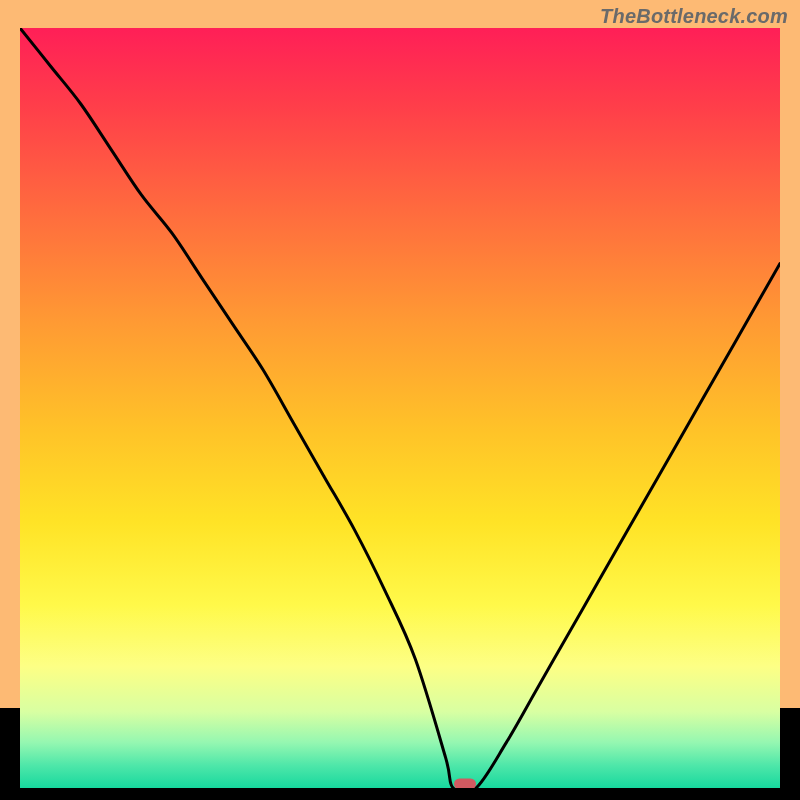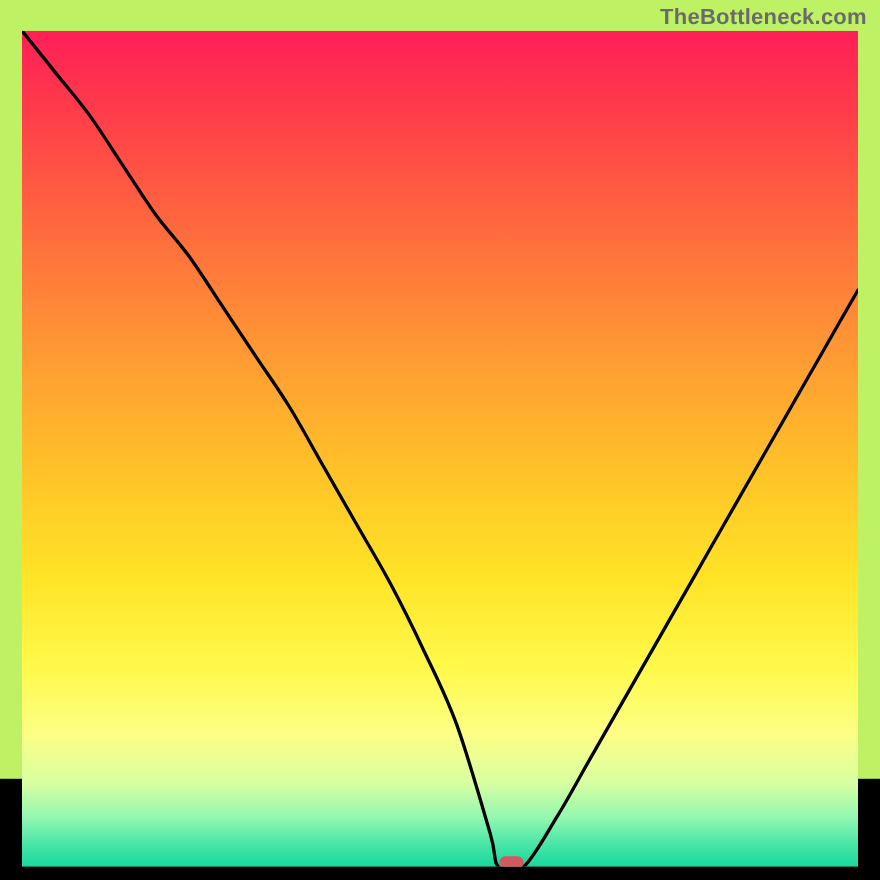--- a/index.html
+++ b/index.html
@@ -8,21 +8,22 @@
     width: 800px;
     height: 800px;
     background: #000;
     overflow: hidden;
     font-family: Arial, Helvetica, sans-serif;
   }
   .frame {
     position: relative;
     width: 800px;
     height: 708px;
-    background: #bef264;
+    background: #fdba74;
+    font-style: italic;
   }
   .watermark {
     position: absolute;
     top: 5px;
     right: 12px;
     color: #6a6a6a;
     font-size: 20px;
     font-weight: 600;
     letter-spacing: 0.2px;
     z-index: 5;

